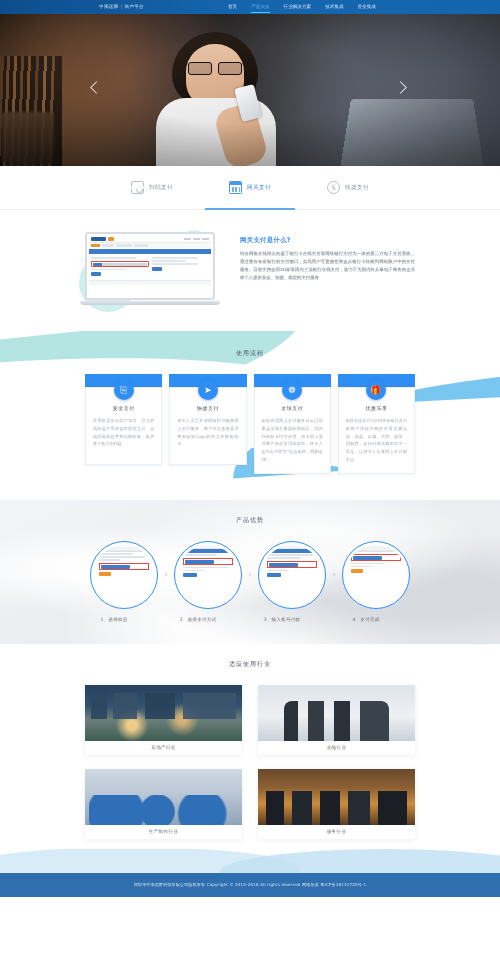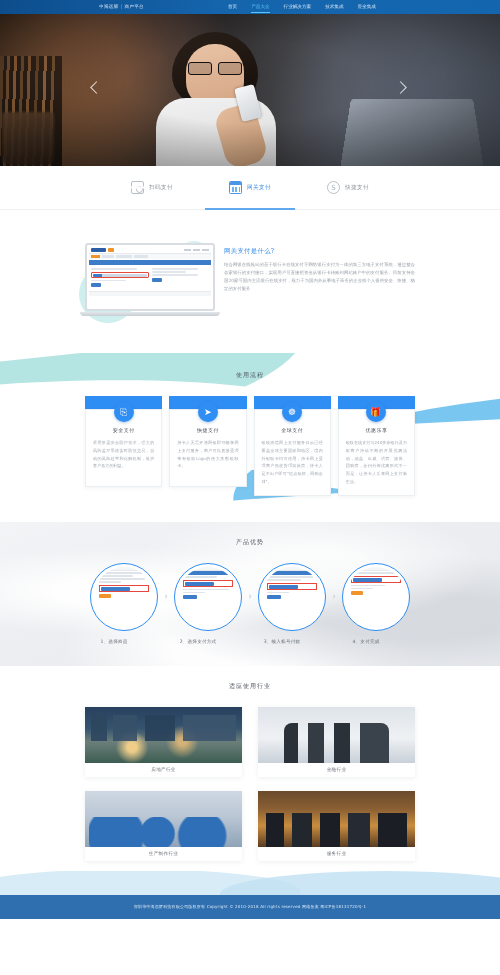--- a/index.html
+++ b/index.html
@@ -160,21 +160,21 @@
   .ic-qp { border:1px solid #b9c0c8; border-radius:50%; }
   .ic-qp:before {
     content:"S"; position:absolute; left:0; right:0; top:0; bottom:0;
     font-size:7px; line-height:12px; text-align:center; color:#aab1b9;
   }
 
   
   .intro {
     background:#fff; padding:14px 0 22px; position:relative; overflow:hidden;
   }
-  .intro-inner { width:330px; margin:15px auto; display:flex; gap:4px; position:relative; }
+  .intro-inner { width:330px; margin:4px auto; display:flex; gap:20px; position:relative;font-weight:bold; }
   .intro-left { width:135px; position:relative; flex:0 0 135px; }
   .blob {
     position:absolute; width:58px; height:58px; border-radius:50%;
     background:#cfeeee; left:-6px; top:26px; z-index:0;
   }
   .blob2 {
     position:absolute; width:34px; height:34px; border-radius:50%;
     background:#d9f1f3; left:92px; top:2px; z-index:0;
   }
   .laptop { position:relative; z-index:2; width:130px; margin-top:4px; }

